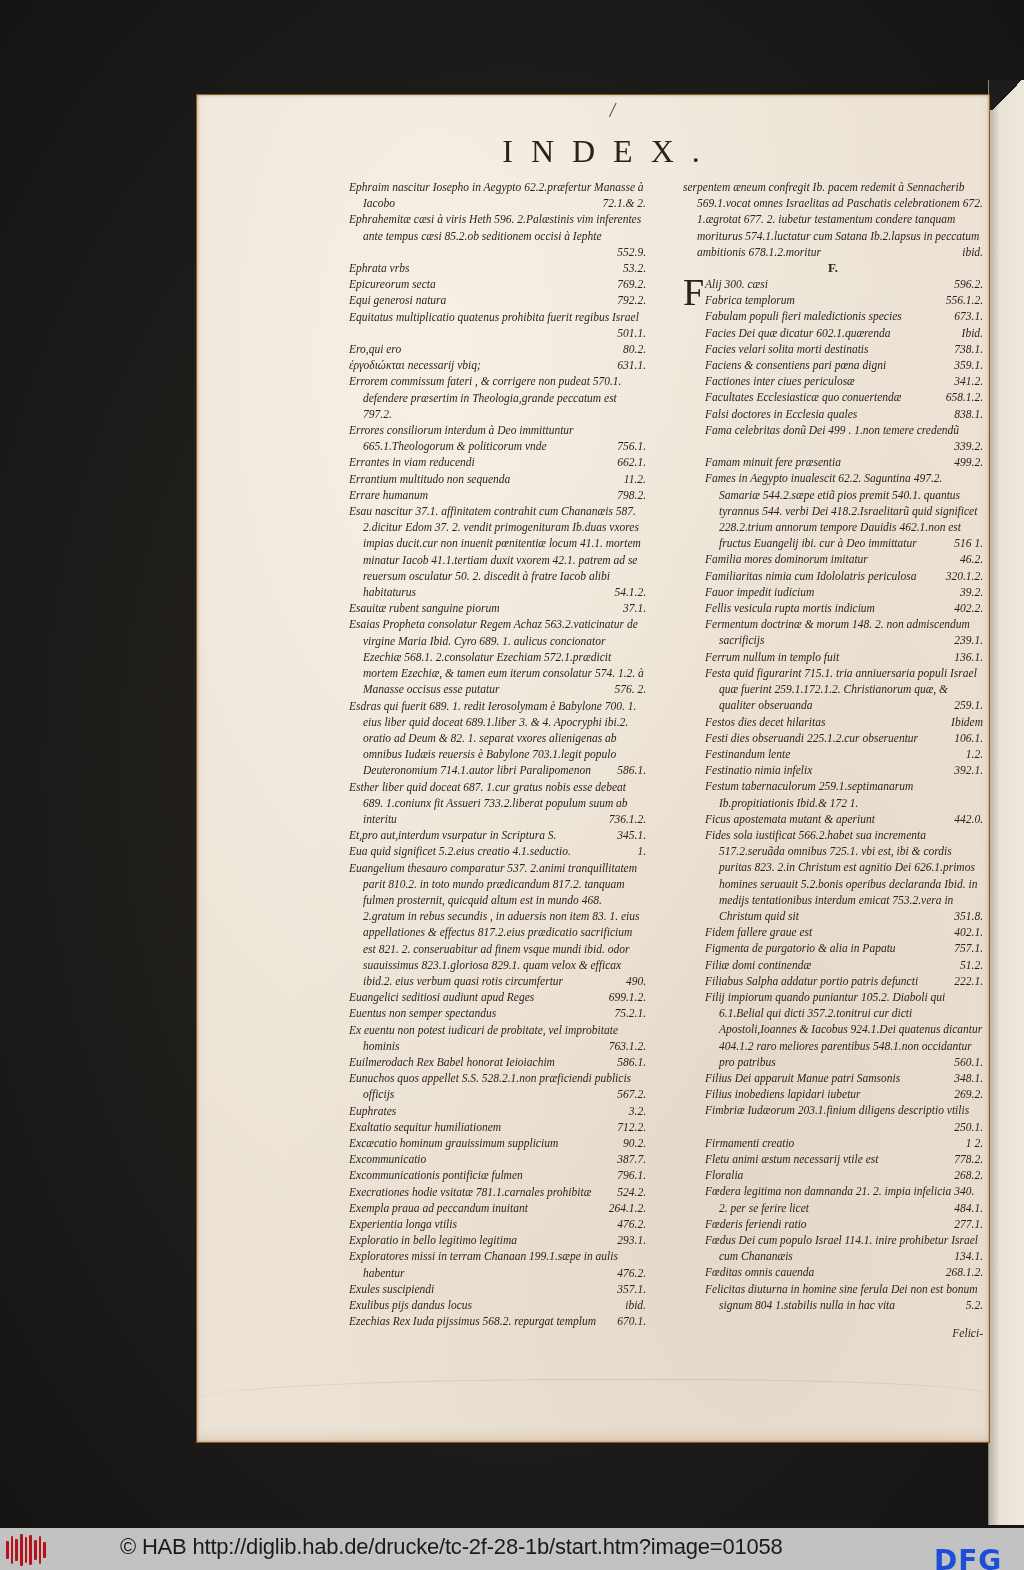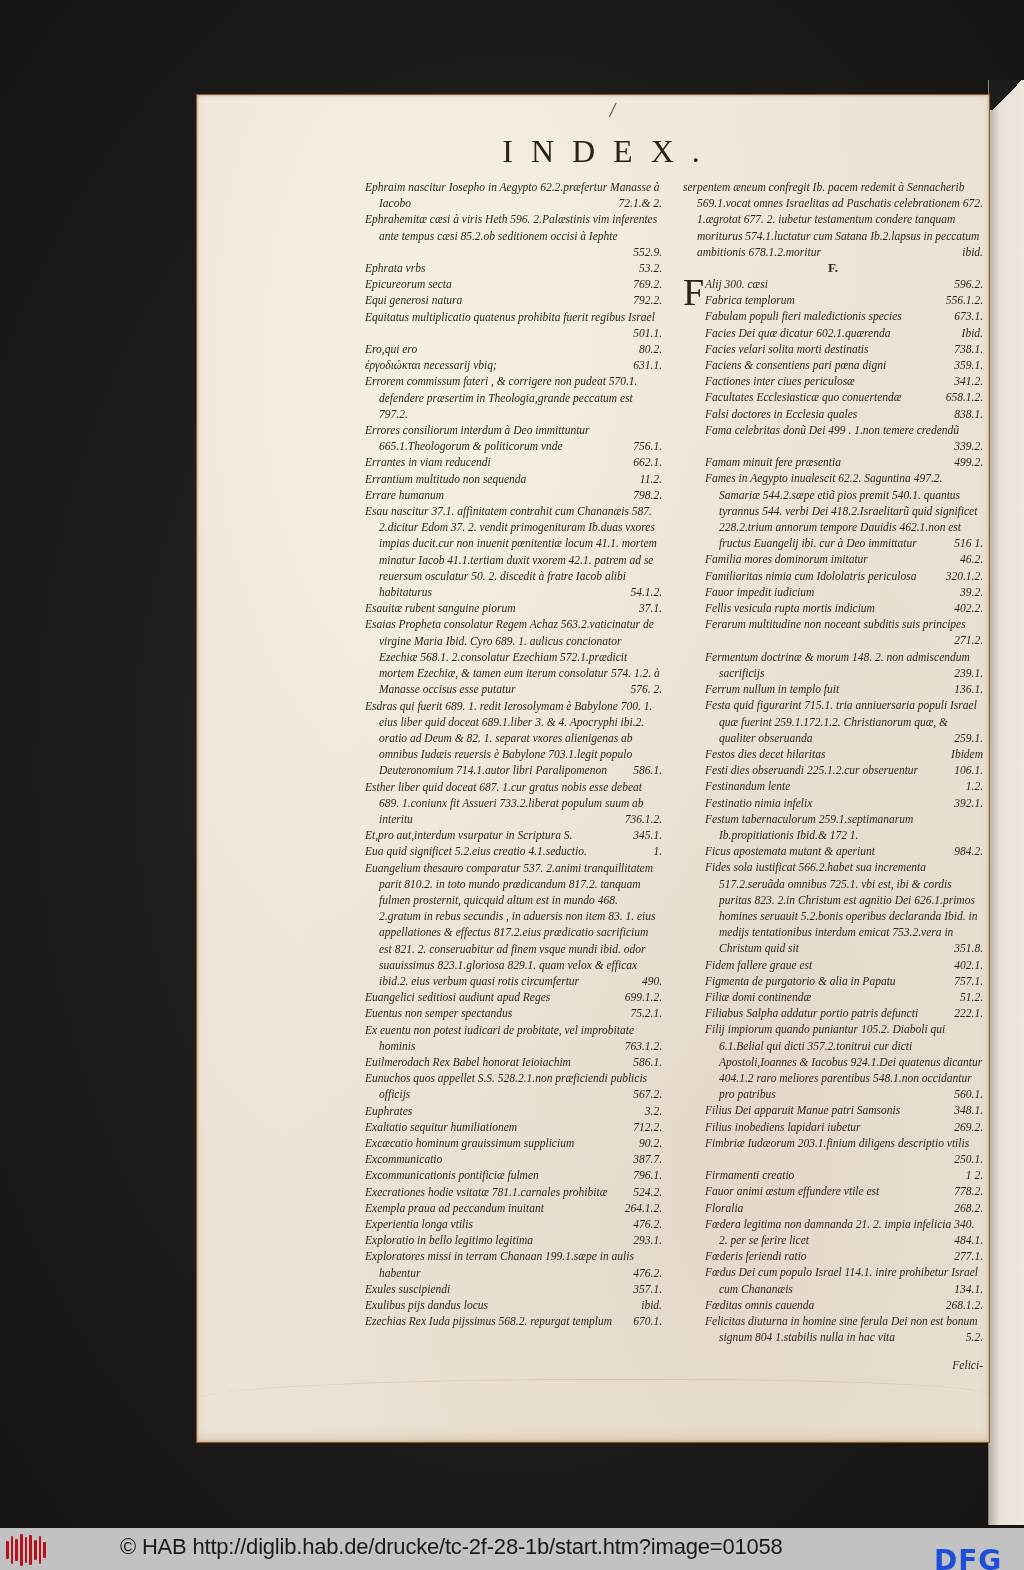--- a/index.html
+++ b/index.html
@@ -38,21 +38,21 @@
   .page-title {
     position:absolute; left:0; width:794px; top:38px; text-align:center;
     font-family:"Liberation Serif", serif; font-size:32px; letter-spacing:18px;
     color:#2b2219; font-weight:normal;margin-left:16px;
   }
   .col {
     position:absolute; top:84px;
     font-family:"Liberation Serif", serif; font-style:italic;
     font-size:11.5px; line-height:16.2px; color:#2d241b;
   }
-  .col.left { left:168px; width:297px; }
+  .col.left { left:152px; width:297px; }
   .col.right { left:486px; width:300px; }
   .entry { position:relative; }
   .entry .txt { display:block; padding-left:14px; text-indent:-14px; }
   .entry .pg { position:absolute; right:0; bottom:0; background:transparent; }
   .entry .txt::after { content:""; display:inline-block; width:50px; }
   .section-letter {
     text-align:center; font-style:normal; font-weight:bold; font-size:13px; line-height:16px;
   }
   .dropcap-entry { position:relative; padding-left:22px; }
   .dropcap {
@@ -324,24 +324,20 @@
           </div>
           <div class="entry">
             <span class="txt">Fauor impedit iudicium</span>
             <span class="pg">39.2.</span>
           </div>
           <div class="entry">
             <span class="txt">Fellis vesicula rupta mortis indicium</span>
             <span class="pg">402.2.</span>
           </div>
           <div class="entry">
-            <span class="txt">Ferarum multitudine non noceant subditis suis principes</span>
-            <span class="pg">271.2.</span>
-          </div>
-          <div class="entry">
             <span class="txt">Fermentum doctrinæ &amp; morum 148. 2. non admiscendum sacrificijs</span>
             <span class="pg">239.1.</span>
           </div>
           <div class="entry">
             <span class="txt">Ferrum nullum in templo fuit</span>
             <span class="pg">136.1.</span>
           </div>
           <div class="entry">
             <span class="txt">Festa quid figurarint 715.1. tria anniuersaria populi Israel quæ fuerint 259.1.172.1.2. Christianorum quæ, &amp; qualiter obseruanda</span>
             <span class="pg">259.1.</span>
@@ -361,21 +357,21 @@
           <div class="entry">
             <span class="txt">Festinatio nimia infelix</span>
             <span class="pg">392.1.</span>
           </div>
           <div class="entry">
             <span class="txt">Festum tabernaculorum 259.1.septimanarum Ib.propitiationis Ibid.&amp; 172 1.</span>
             <span class="pg"></span>
           </div>
           <div class="entry">
             <span class="txt">Ficus apostemata mutant &amp; aperiunt</span>
-            <span class="pg">984.2.</span>
+            <span class="pg">442.0.</span>
           </div>
           <div class="entry">
             <span class="txt">Fides sola iustificat 566.2.habet sua incrementa 517.2.seruãda omnibus 725.1. vbi est, ibi &amp; cordis puritas 823. 2.in Christum est agnitio Dei 626.1.primos homines seruauit 5.2.bonis operibus declaranda Ibid. in medijs tentationibus interdum emicat 753.2.vera in Christum quid sit</span>
             <span class="pg">351.8.</span>
           </div>
           <div class="entry">
             <span class="txt">Fidem fallere graue est</span>
             <span class="pg">402.1.</span>
           </div>
           <div class="entry">
@@ -404,21 +400,21 @@
           </div>
           <div class="entry">
             <span class="txt">Fimbriæ Iudæorum 203.1.finium diligens descriptio vtilis</span>
             <span class="pg">250.1.</span>
           </div>
           <div class="entry">
             <span class="txt">Firmamenti creatio</span>
             <span class="pg">1 2.</span>
           </div>
           <div class="entry">
-            <span class="txt">Fauor animi æstum effundere vtile est</span>
+            <span class="txt">Fletu animi æstum necessarij vtile est</span>
             <span class="pg">778.2.</span>
           </div>
           <div class="entry">
             <span class="txt">Floralia</span>
             <span class="pg">268.2.</span>
           </div>
           <div class="entry">
             <span class="txt">Fœdera legitima non damnanda 21. 2. impia infelicia 340. 2. per se ferire licet</span>
             <span class="pg">484.1.</span>
           </div>

